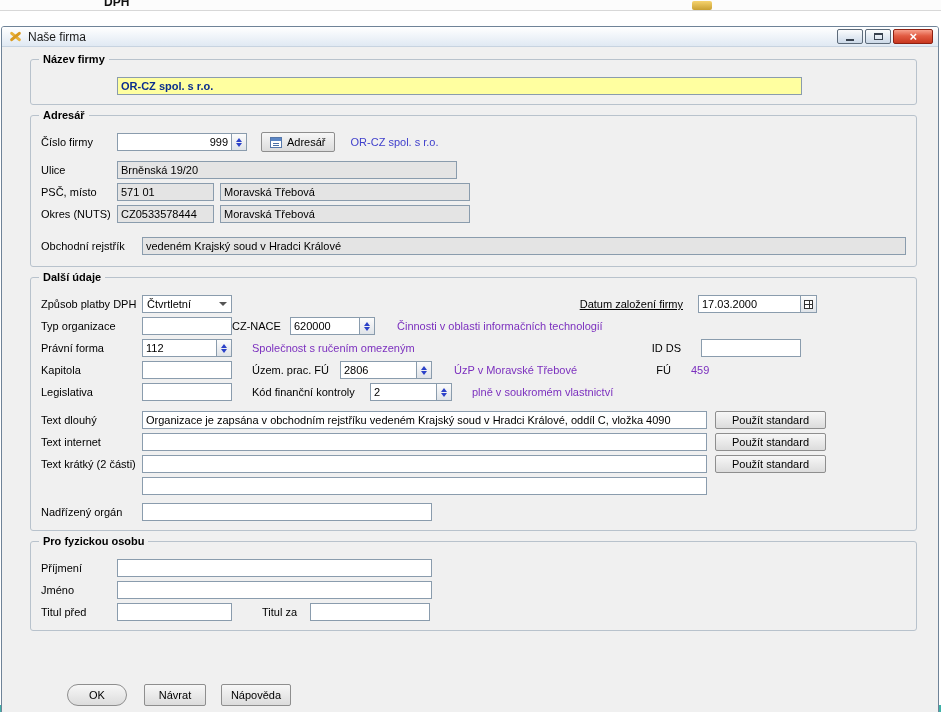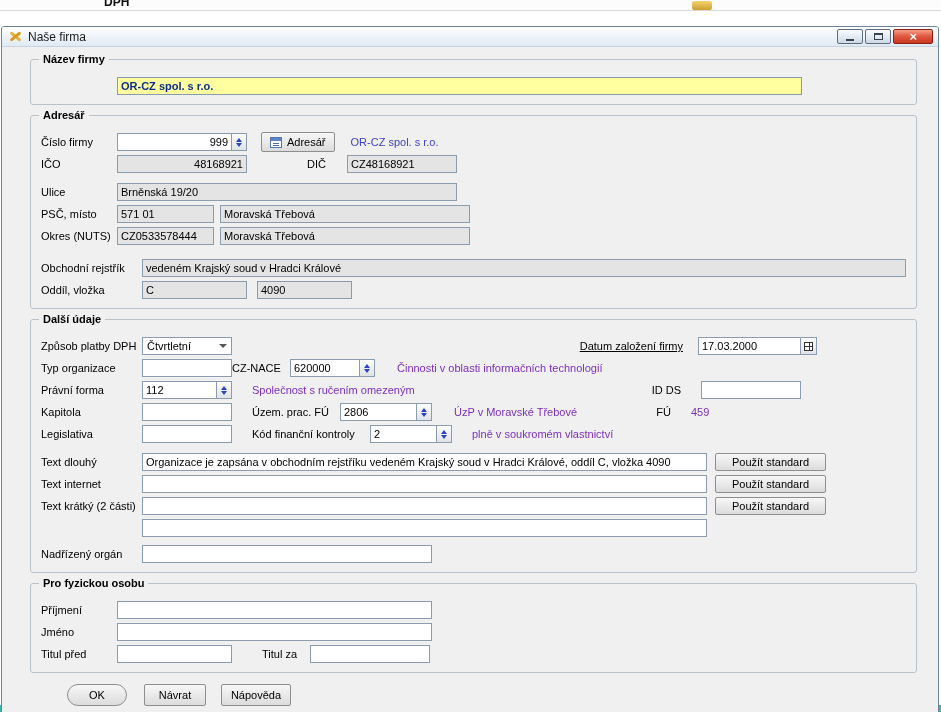--- a/index.html
+++ b/index.html
@@ -124,26 +124,20 @@
               <i class="tri tri-down"></i>
             </span>
         </span>
         <span class="btn" style="margin-left:14px;">
           <i class="adr-icon"></i>
           <span>Adresář</span>
         </span>
         <span class="lookup-blue" style="margin-left:16px;">OR-CZ spol. s r.o.</span>
       </div>
 
-      <div class="row">
-        <span class="lbl lbl75">IČO</span>
-        <input class="field ro num" style="width: 130px;" value="48168921">
-        <span class="lbl" style="margin-left:60px;width:40px;">DIČ</span>
-        <input class="field ro" style="width: 110px;" value="CZ48168921">
-      </div>
 
       <div class="row" style="margin-top:8px;">
         <span class="lbl lbl75">Ulice</span>
         <input class="field ro" style="width: 340px;" value="Brněnská 19/20">
       </div>
 
       <div class="row">
         <span class="lbl lbl75">PSČ, místo</span>
         <input class="field ro" style="width: 97px;" value="571 01">
         <input class="field ro" style="width: 250px; margin-left: 6px;" value="Moravská Třebová">
@@ -153,25 +147,20 @@
         <span class="lbl lbl75">Okres (NUTS)</span>
         <input class="field ro" style="width: 97px;" value="CZ0533578444">
         <input class="field ro" style="width: 250px; margin-left: 6px;" value="Moravská Třebová">
       </div>
 
       <div class="row" style="margin-top:12px;">
         <span class="lbl lbl100">Obchodní rejstřík</span>
         <input class="field ro" style="flex: 1 1 0%;" value="vedeném Krajský soud v Hradci Králové">
       </div>
 
-      <div class="row" style="margin-bottom:0;">
-        <span class="lbl lbl100">Oddíl, vložka</span>
-        <input class="field ro" style="width: 105px;" value="C">
-        <input class="field ro" style="width: 95px; margin-left: 10px;" value="4090">
-      </div>
     </div>
 
     <div class="gb">
       <span class="gb-title">Další údaje</span>
 
       <div class="row">
         <span class="lbl lbl100">Způsob platby DPH</span>
         <span class="combo" style="width:90px;">
           <span class="combo-txt">Čtvrtletní</span>
           <i class="combo-arrow"></i>

